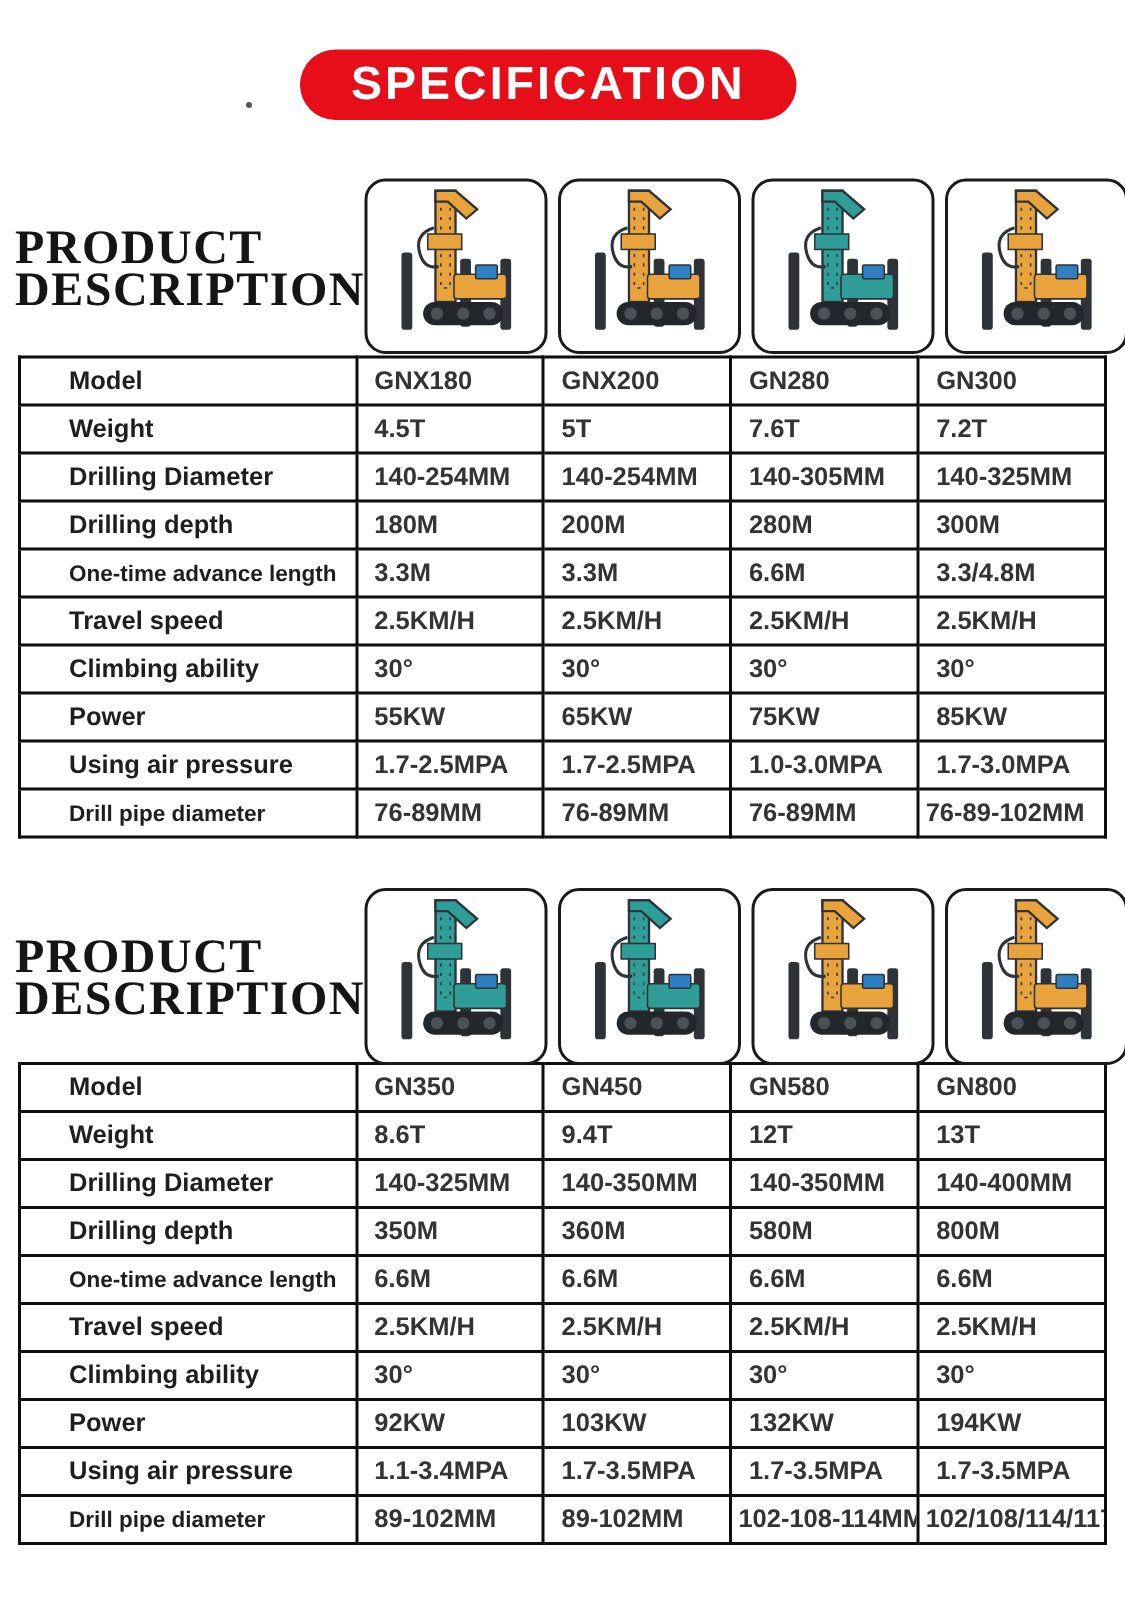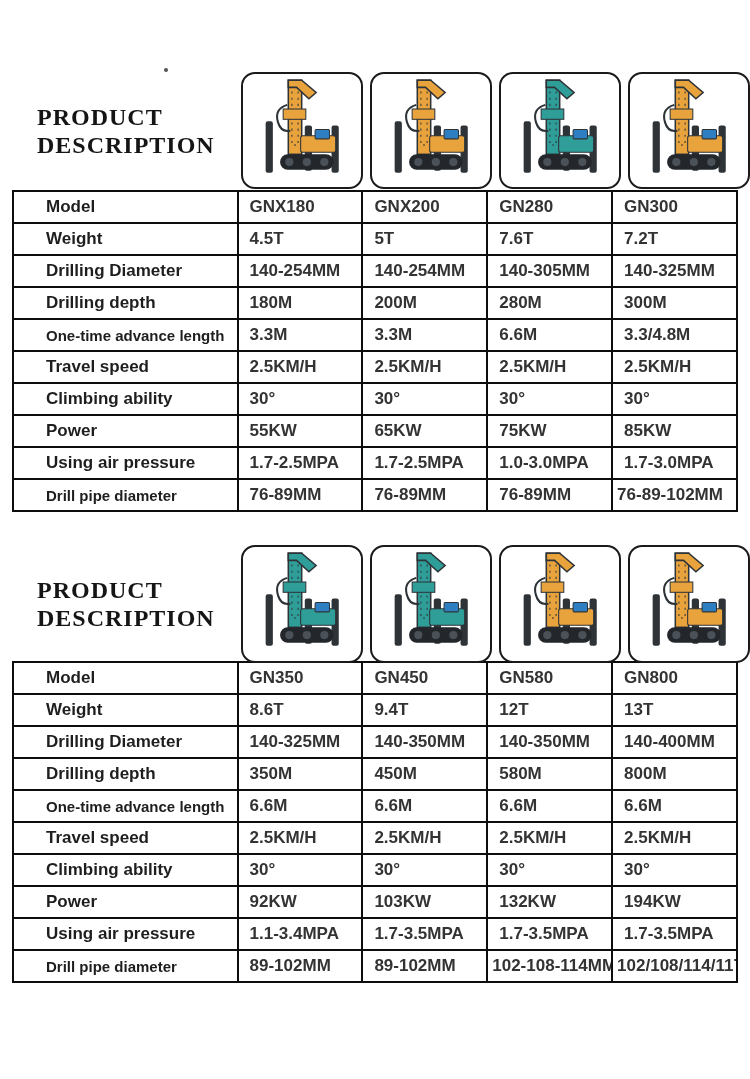--- a/index.html
+++ b/index.html
@@ -12,23 +12,23 @@
   .speck{position:absolute;left:164px;top:68px;width:4px;height:4px;border-radius:50%;background:#555;}
   .banner-pill{
     display:inline-block;margin-left:200px;background:#e60f19;color:#ffffff;
     border-radius:26px;padding:7px 34px 9px 34px;
     font-size:31px;font-weight:bold;letter-spacing:2px;line-height:1;
   }
   
   .section-top{display:flex;align-items:center;}
   .sec1 .section-top{margin-top:38px;height:119px;}
   .sec2 .section-top{margin-top:35px;height:114px;}
-  .heading{width:258px;padding-left:37px;box-sizing:border-box;
+  .heading{width:258px;padding-left:10px;box-sizing:border-box;
     font-family:"Liberation Serif", serif;font-weight:bold;color:#151515;
-    font-size:24px;line-height:28px;letter-spacing:1px;}
+    font-size:32px;line-height:28px;letter-spacing:1px;}
   .gallery{display:flex;gap:7px;}
   .card{
     width:122px;height:100%;box-sizing:border-box;background:#ffffff;
     border:2px solid #1a1a1a;border-radius:14px;overflow:hidden;
     display:flex;align-items:flex-end;justify-content:center;
   }
   .card svg{display:block;width:96%;height:96%;}
   
   table.spec{
     width:726px;margin:0 12px;border-collapse:collapse;table-layout:fixed;
@@ -44,20 +44,21 @@
   table.spec td{
     width:17.5%;font-size:17px;font-weight:bold;color:#333333;
   }
   table.spec td.small-val{font-size:17px;padding-left:4px;letter-spacing:0;}
 </style>
 </head>
 <body>
 
 <div class="banner-row">
   <span class="speck"></span>
+  <div class="banner-pill">SPECIFICATION</div>
 </div>
 
 <div class="sec1">
   <div class="section-top">
     <div class="heading">
       <div>PRODUCT</div>
       <div>DESCRIPTION</div>
     </div>
     <div class="gallery">
         <div class="card">
@@ -326,21 +327,21 @@
         <tr>
           <th>Drilling Diameter</th>
           <td>140-325MM</td>
           <td>140-350MM</td>
           <td>140-350MM</td>
           <td>140-400MM</td>
         </tr>
         <tr>
           <th>Drilling depth</th>
           <td>350M</td>
-          <td>450M</td>
+          <td>360M</td>
           <td>580M</td>
           <td>800M</td>
         </tr>
         <tr>
           <th class="small-label">One-time advance length</th>
           <td>6.6M</td>
           <td>6.6M</td>
           <td>6.6M</td>
           <td>6.6M</td>
         </tr>

